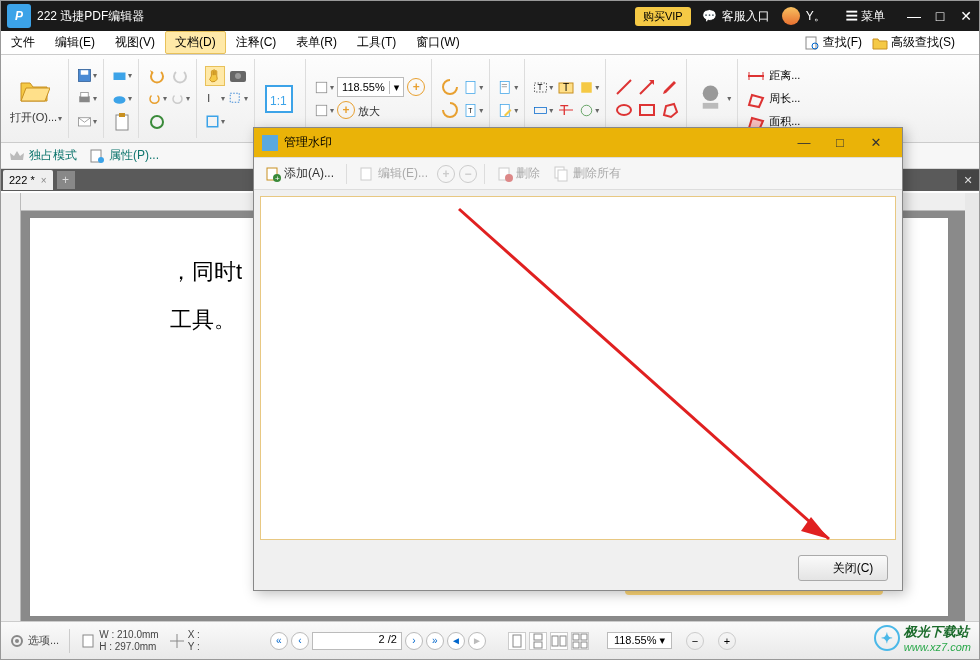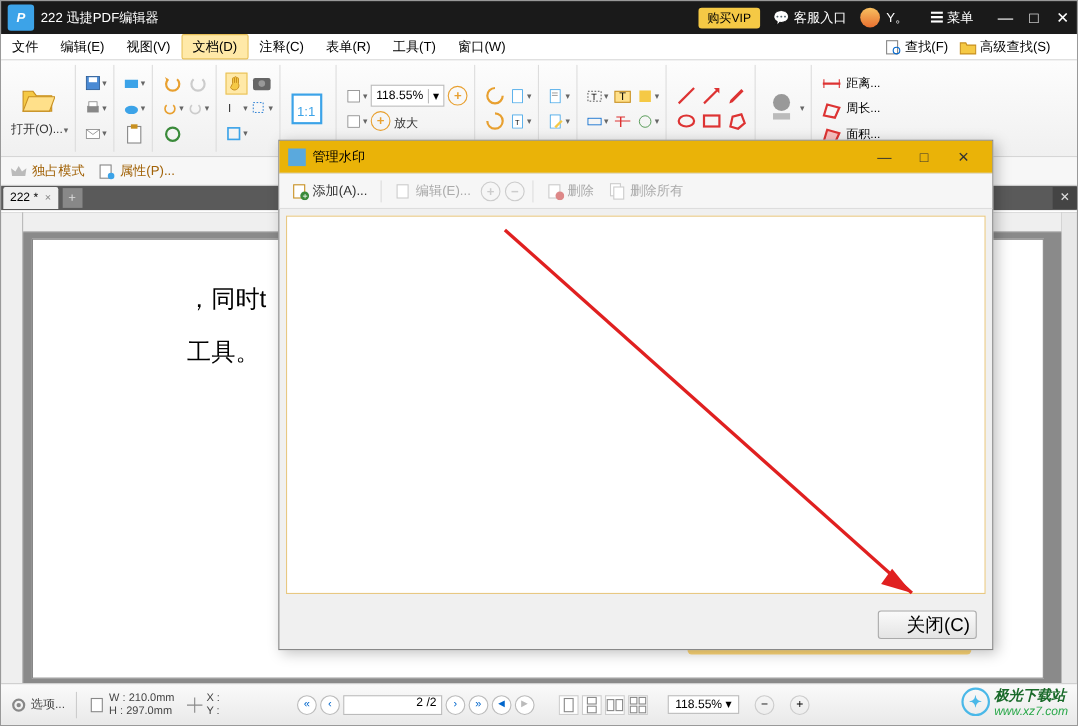--- a/index.html
+++ b/index.html
@@ -30,21 +30,21 @@
 .bigic svg { width: 32px; height: 32px; }
 .rlabel { font-size: 11px; margin-top: 2px; color: #333; }
 .stack { display: flex; flex-direction: column; gap: 3px; }
 .rowic { display: flex; align-items: center; gap: 3px; }
 .smic { width: 20px; height: 20px; display: inline-flex; align-items: center; justify-content: center; }
 .dd::after { content: "▾"; font-size: 8px; color: #666; margin-left: 1px; }
 .zoomsel { display: flex; align-items: center; border: 1px solid #bbb; background: #fff; height: 20px; }
 .zoomsel span { padding: 0 4px; font-size: 11px; }
 
 .proprow { height: 26px; background: #f7f7f7; border-bottom: 1px solid #d8d8d8; display: flex; align-items: center; font-size: 12px; padding: 0 8px; gap: 12px; }
-.proprow .item { display: flex; align-items: center; gap: 4px; color: #a16207; }
+.proprow .item { display: flex; align-items: center; gap: 4px; color: #0f766e; }
 
 .tabrow { height: 22px; background: #5a5a5a; display: flex; align-items: center; font-size: 11px; }
 .tabrow .tab { background: #efefef; height: 20px; display: flex; align-items: center; padding: 0 6px; margin-left: 2px; border-radius: 2px 2px 0 0; gap: 6px; }
 .tabrow .tabx { color: #888; font-size: 10px; }
 .tabrow .addtab { width: 18px; height: 18px; background: #888; margin-left: 4px; display: flex; align-items: center; justify-content: center; color: #ddd; font-size: 12px; }
 .tabrow .closeall { margin-left: auto; width: 22px; text-align: center; color: #ddd; background:#444; height:20px; line-height:20px; }
 
 .docarea { position: absolute; top: 192px; left: 0; right: 0; bottom: 38px; background: #8a8a8a; display: flex; }
 .docarea .ruler-v { width: 20px; background: #efefef; border-right: 1px solid #bbb; }
 .docarea .main { flex: 1; position: relative; }
@@ -72,21 +72,21 @@
 .dialog .dtitle { height: 30px; display: flex; align-items: center; padding: 0 8px; font-size: 12px; background: #eab308; border-bottom: 1px solid #ddd; }
 .dialog .dtitle .dic { width: 16px; height: 16px; background: #5aa9dd; margin-right: 6px; }
 .dialog .dtitle .dsp { flex: 1; }
 .dialog .dtitle .dwb { width: 36px; text-align: center; font-size: 13px; color: #333; }
 .dialog .dtool { height: 32px; background: #f6f6f6; border-bottom: 1px solid #ddd; display: flex; align-items: center; padding: 0 6px; font-size: 12px; gap: 4px; }
 .dialog .dtool .tb { display: flex; align-items: center; gap: 3px; padding: 2px 5px; color: #333; }
 .dialog .dtool .tb.dis { color: #aaa; text-align: center; }
 .dialog .dtool .tsep { width: 1px; height: 20px; background: #ddd; margin: 0 3px; }
 .dialog .dbody { flex: 1; margin: 6px; background: #fff; border: 1px solid #e8c882; }
 .dialog .dfoot { height: 44px; display: flex; align-items: center; justify-content: flex-end; padding: 0 14px; }
-.dialog .dfoot button { width: 90px; height: 26px; background: linear-gradient(#fafafa,#e4e4e4); border: 1px solid #aaa; border-radius: 3px; font-size: 17px; padding-left: 20px; }
+.dialog .dfoot button { width: 90px; height: 26px; background: linear-gradient(#fafafa,#e4e4e4); border: 1px solid #aaa; border-radius: 3px; font-size: 12px; padding-left: 20px; }
 
 .arrow { position: absolute; top: 198px; left: 438px; width: 430px; height: 360px; pointer-events: none; }
 
 .circ { width:18px; height:18px; border:1.5px solid #e8a030; border-radius:50%; display:inline-flex; align-items:center; justify-content:center; color:#e8a030; font-size:12px; font-weight:bold; }
 </style>
 </head>
 <body>
 
 <div class="titlebar">
   <div class="logo">P</div>

